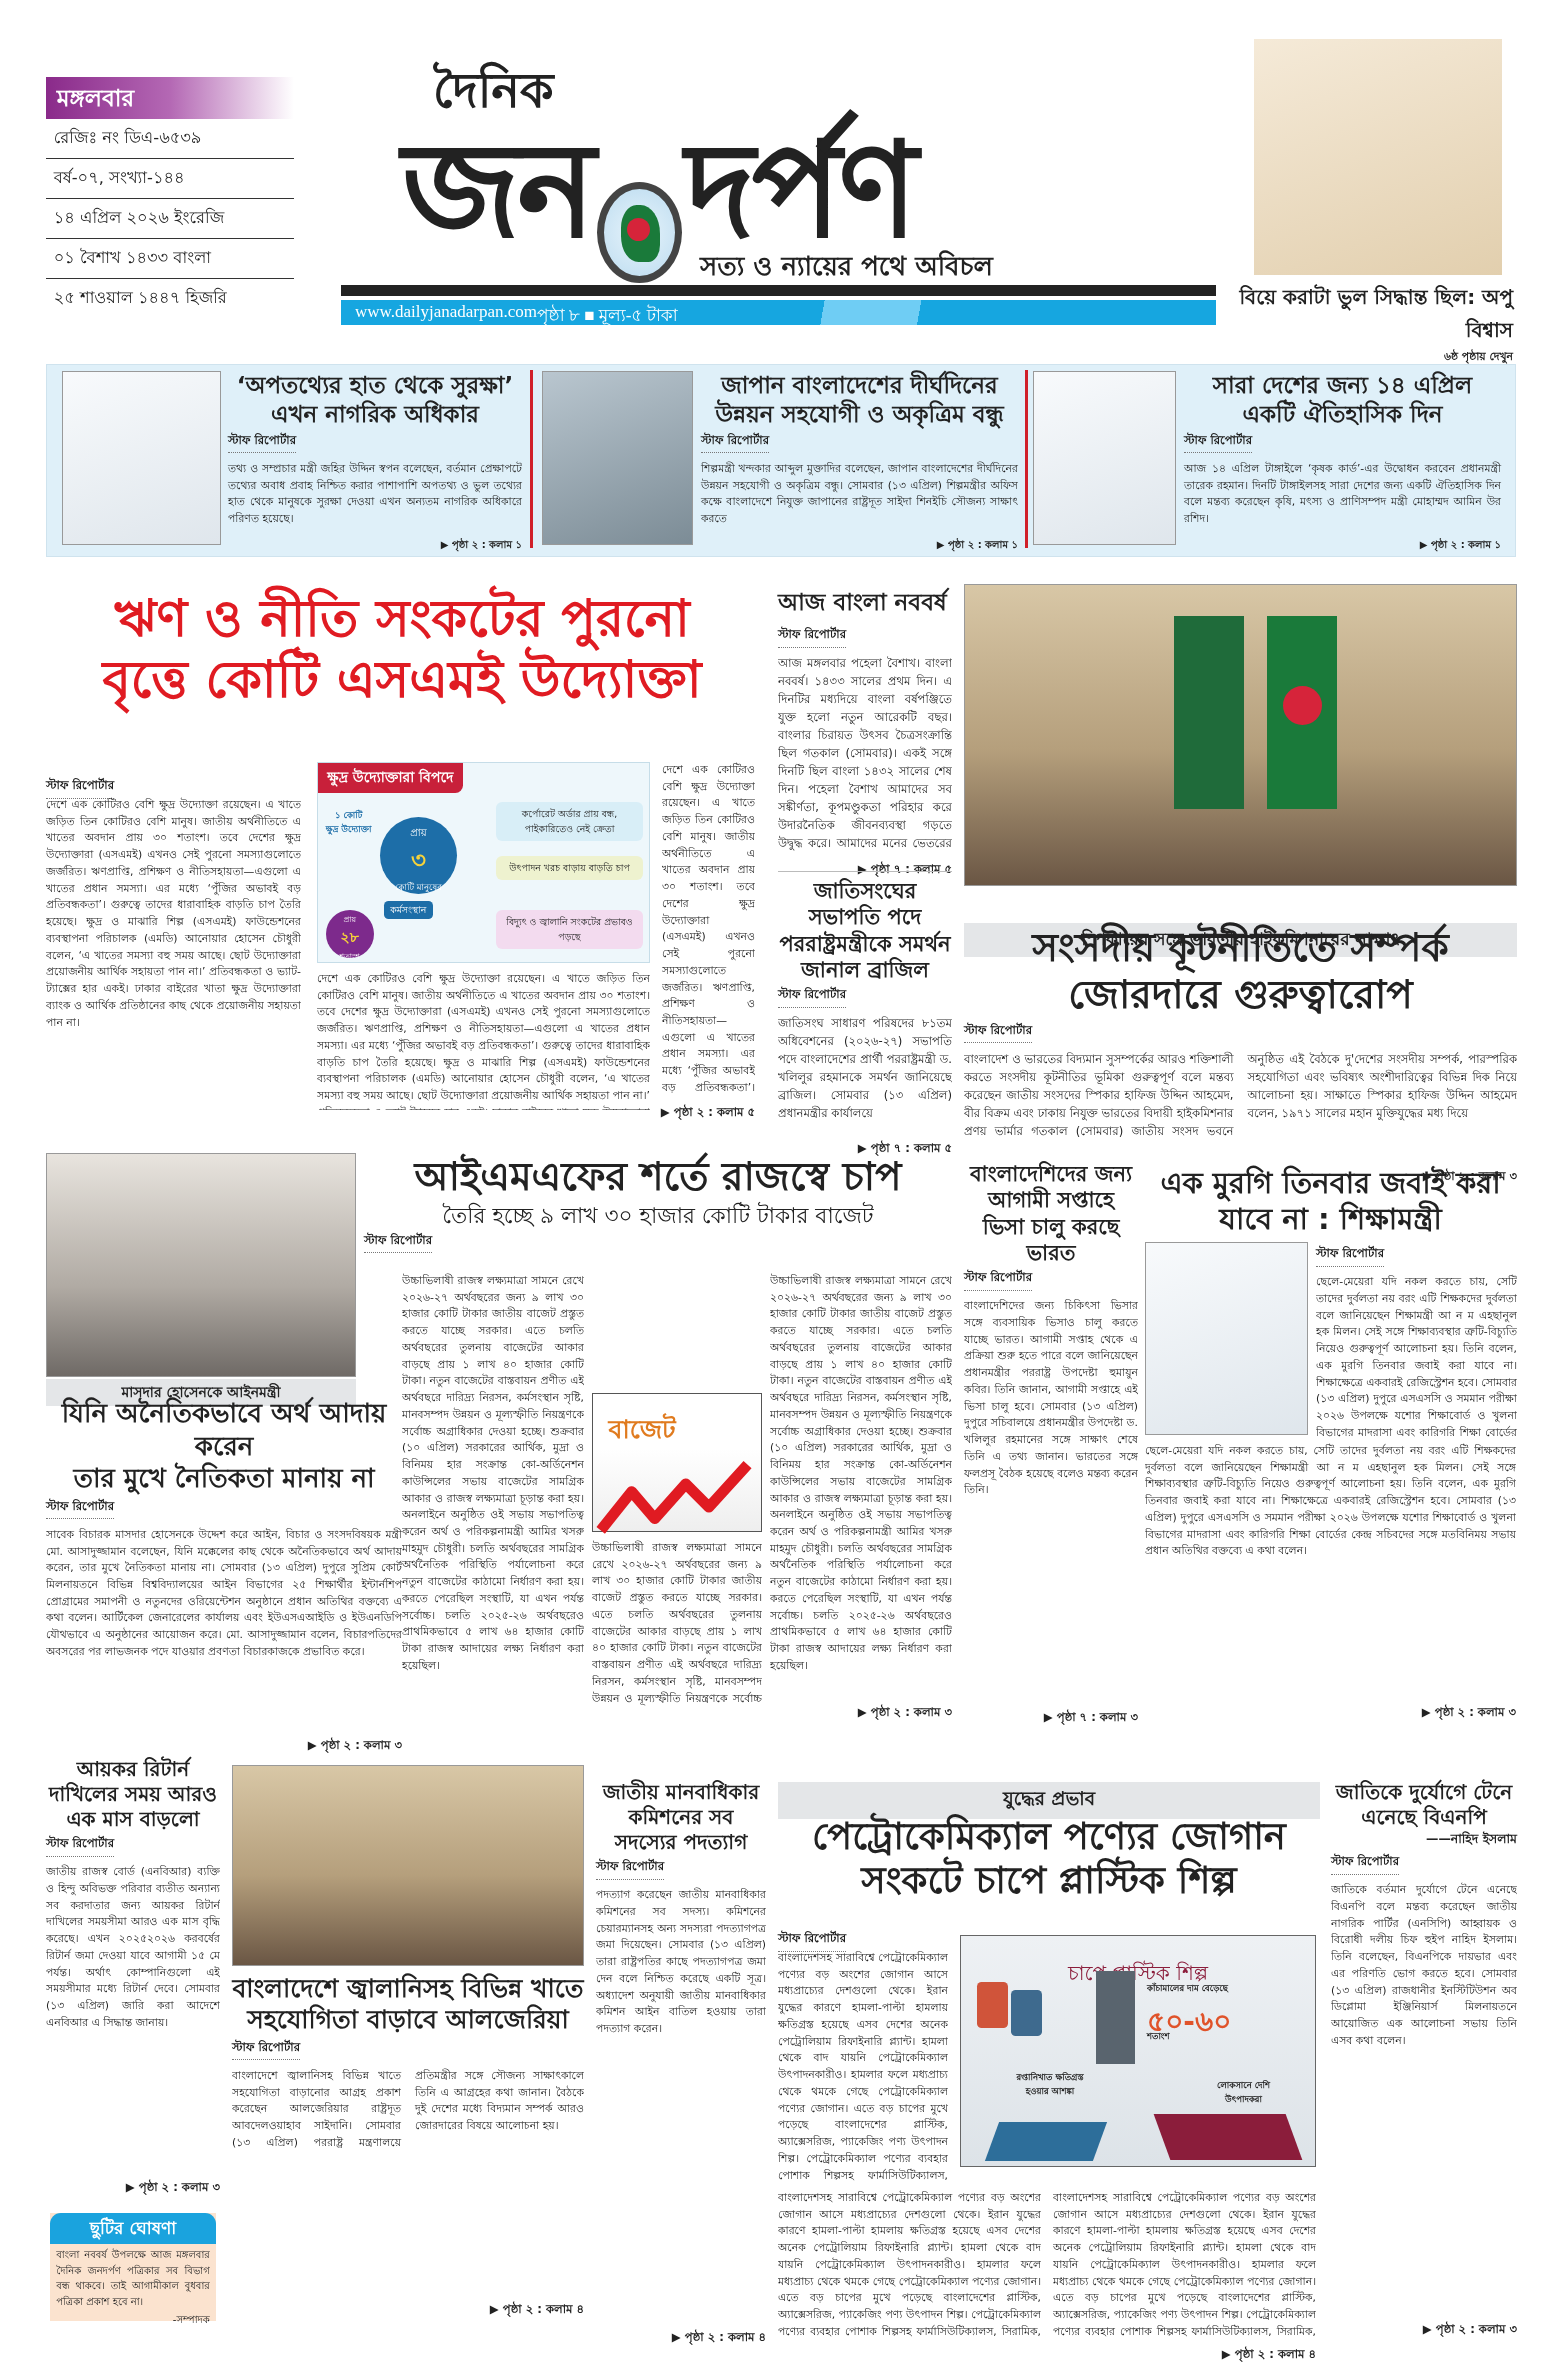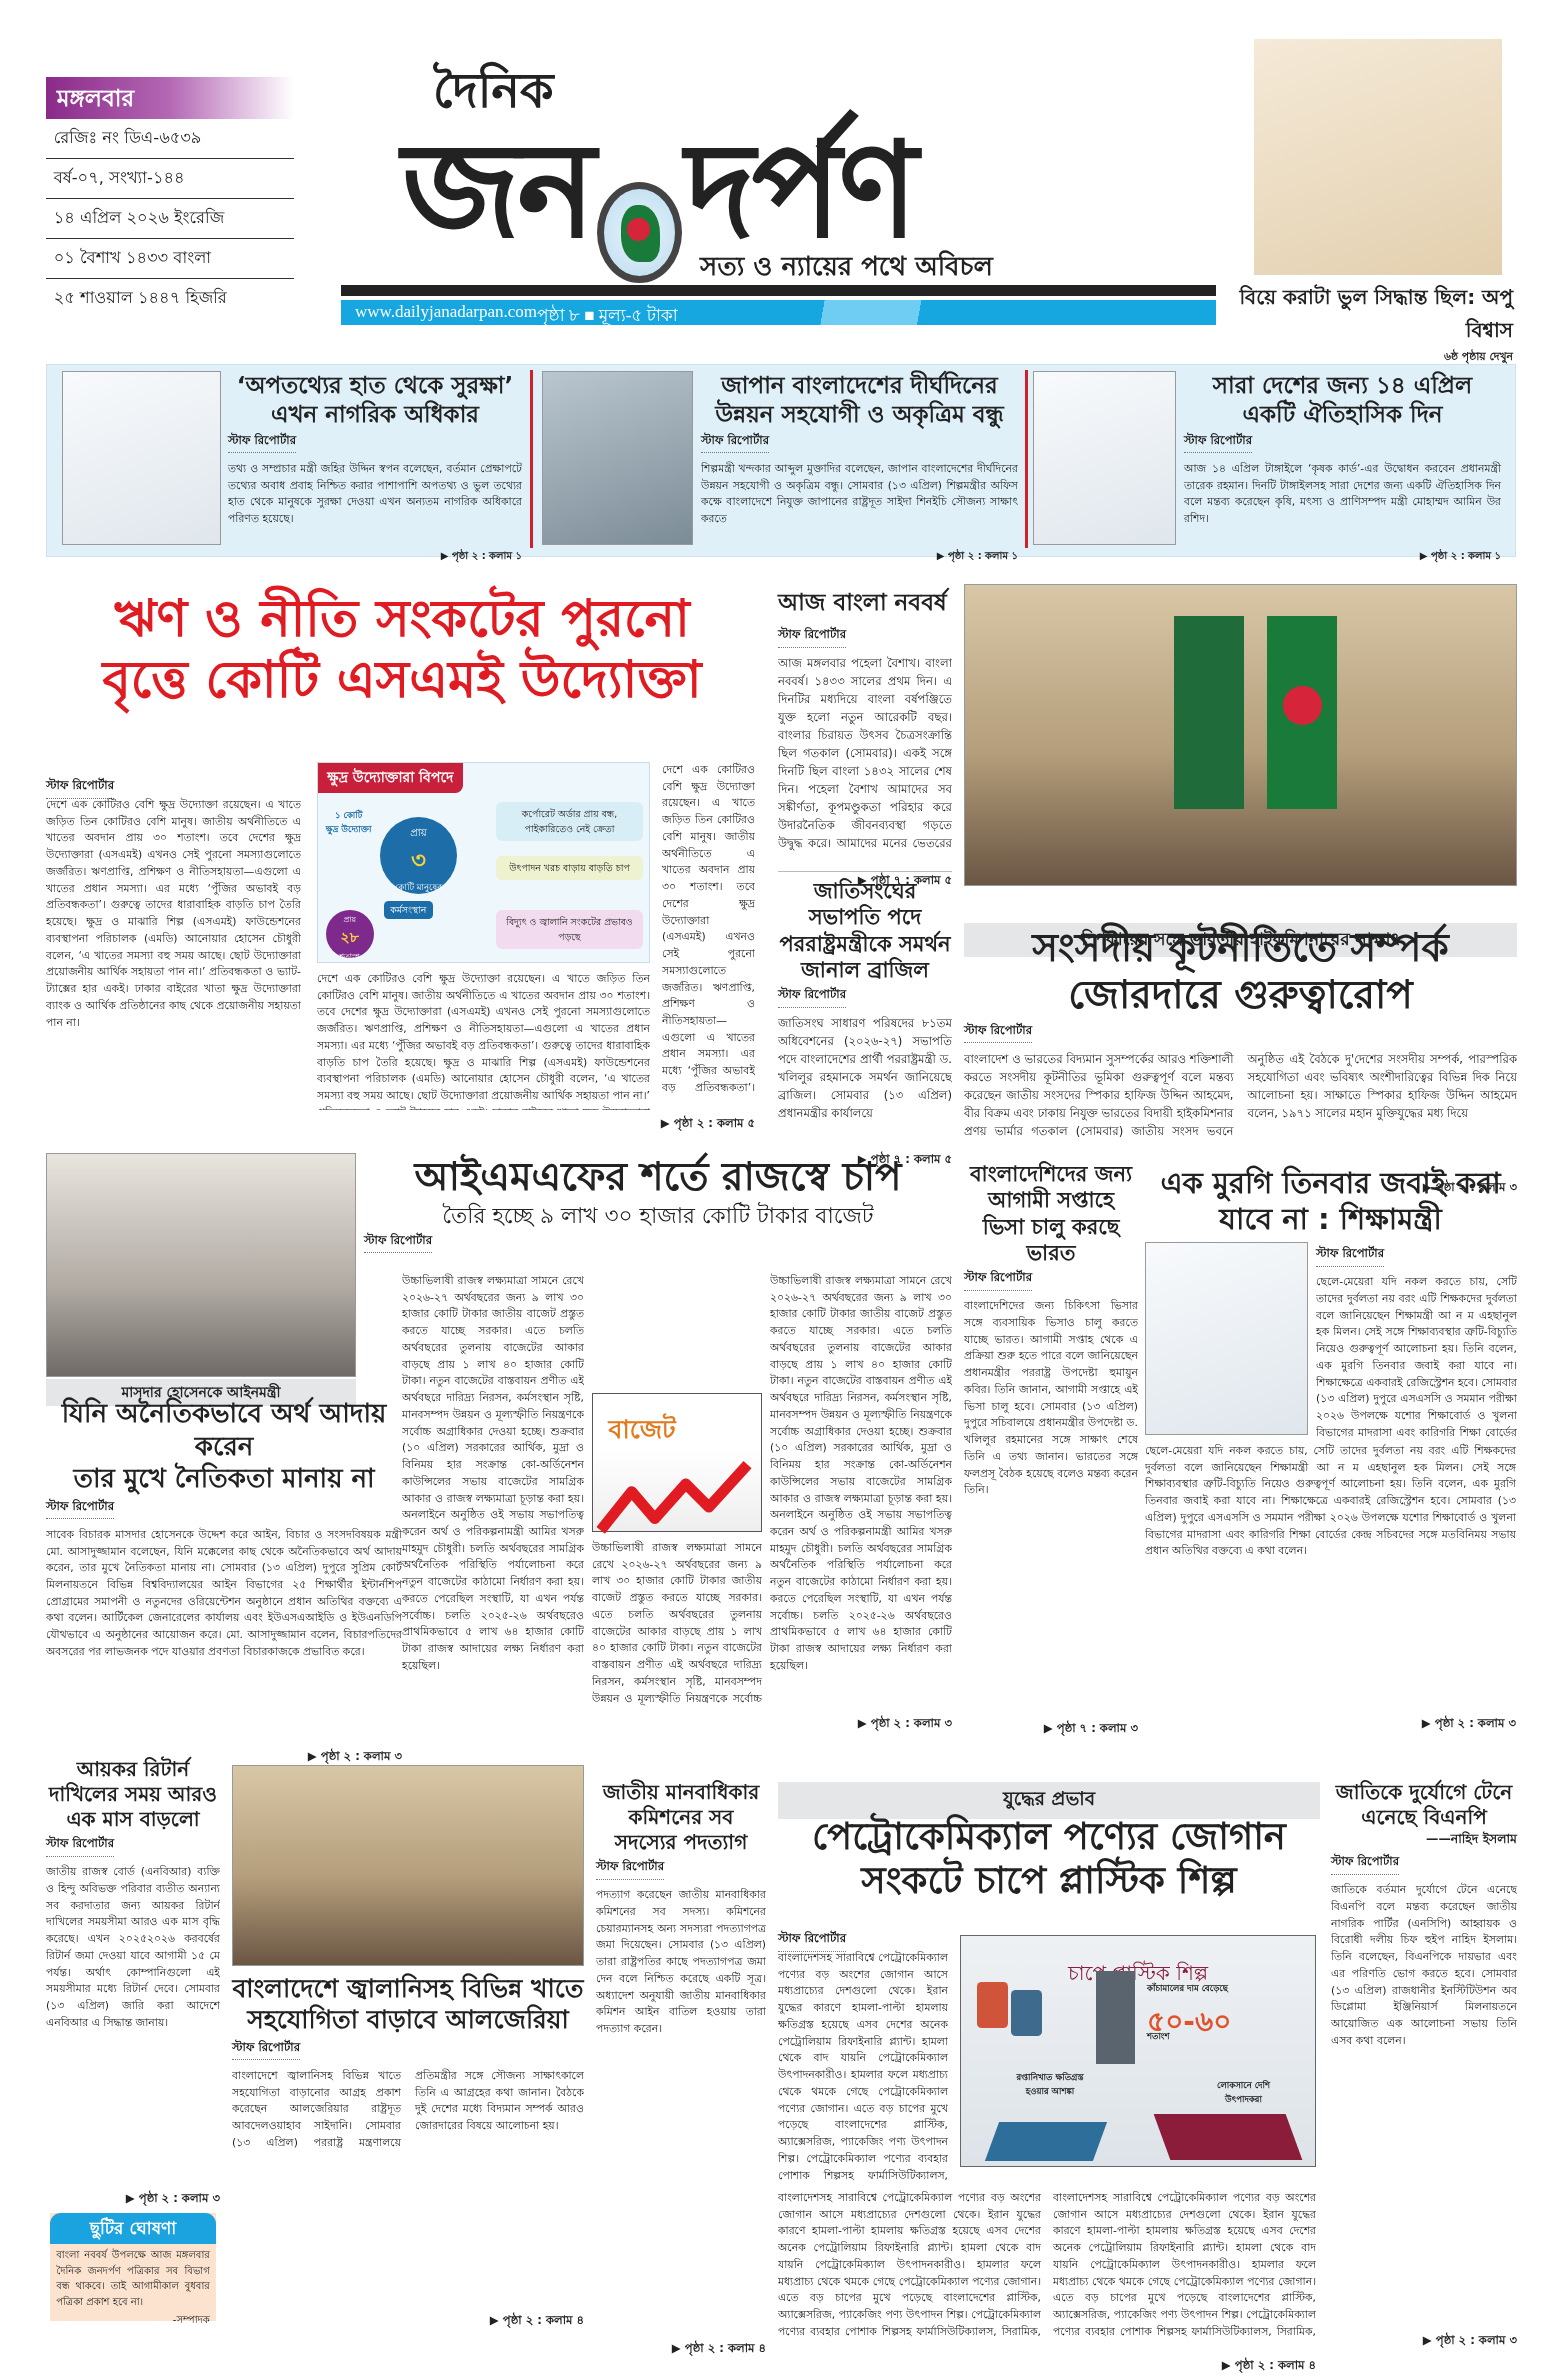--- a/index.html
+++ b/index.html
@@ -18,21 +18,21 @@
 .photo{background:linear-gradient(160deg,#b9c6cf,#7c8c96);border:0.8px solid #999;overflow:hidden}
 .photo.warm{background:linear-gradient(160deg,#f5ead8,#e2cfae)}
 .photo.room{background:linear-gradient(180deg,#d8c7a6,#b59f7c 55%,#6a5644)}
 .photo.hall{background:linear-gradient(180deg,#e8e4de,#b0aaa3 60%,#6f6a66)}
 .photo.white{background:linear-gradient(160deg,#f8fafc,#dfe6ec)}
 .strip{background:#dff0f9;border:0.8px solid #cfe3ee}
 .hl{font-weight:bold;color:#222;text-align:center;line-height:1.25}
 .red{color:#e01b22}
 .byline{font-size:11.6px;font-weight:bold;border-bottom:1.5px dotted #777;display:inline-block;padding-bottom:1.5px;margin:3.1px 0 7.7px}
 .body{font-size:11.6px;line-height:1.55;text-align:justify;color:#222}
-.jump{font-size:11.6px;font-weight:bold;text-align:right;margin-top:20px}
+.jump{font-size:11.6px;font-weight:bold;text-align:right;margin-top:9px}
 .caption-bar{background:#e4e6e8;text-align:center;font-weight:bold}
 .vrule{border-left:3.1px solid #d0202a}
 .info-card{background:#eef7fb;border:0.8px solid #c6dde8}
 .notice{background:#fbe3cf}
 .notice-head{background:#1aa3de;color:#fff;font-size:23px;font-weight:bold;text-align:center;border-radius:10.8px 10.8px 0 0;padding:1.5px}
 .cols2{column-count:2;column-gap:14px}
 .dashsep{border-top:0.8px solid #bbb}
 </style>
 </head>
 <body>

